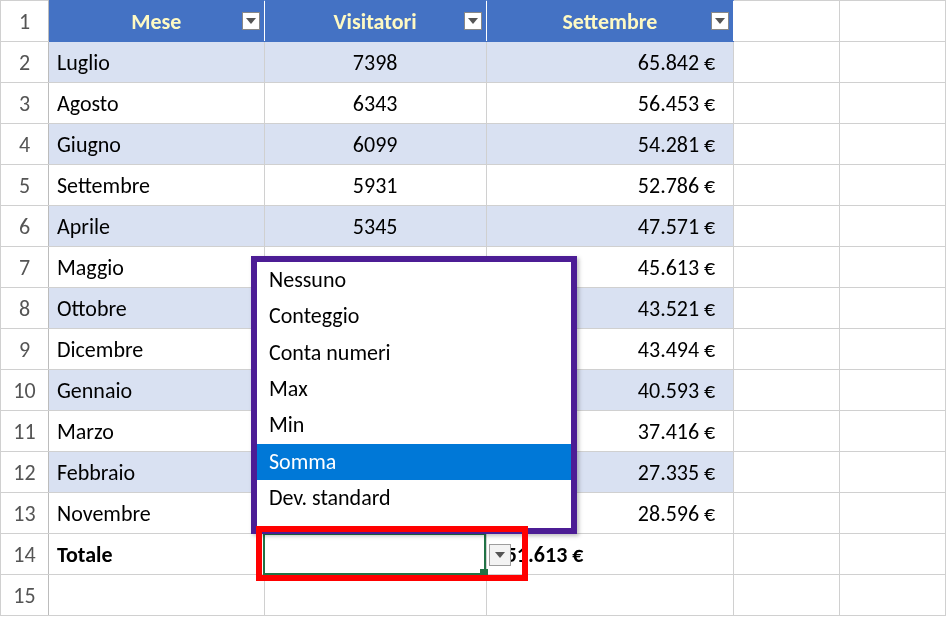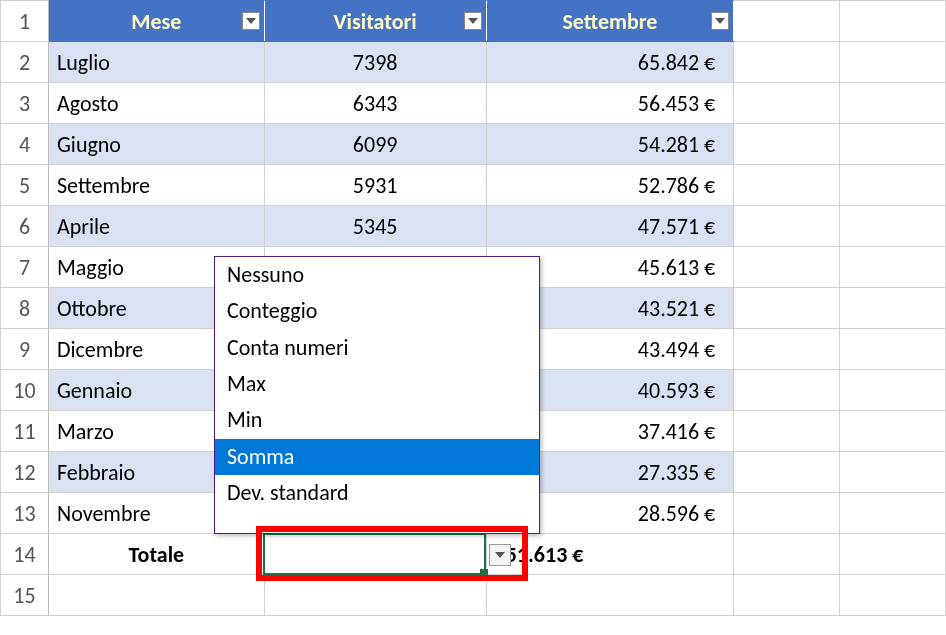--- a/index.html
+++ b/index.html
@@ -63,21 +63,21 @@
     display: flex;
     align-items: center;
     justify-content: center;
   }
   .filter-btn svg { display: block; }
   td.mese { }
   td.vis { text-align: center; margin-left: 26px; }
   td.fat { text-align: right; padding-right: 18px; }
   tr.band td.datacell { background: #D9E1F2; }
   tr.total td.datacell { font-weight: bold; }
-  tr.total td.mese { text-align: center; margin-top: 19px; }
+  tr.total td.mese { text-align: left; margin-top: 19px; }
   tr.total td.fat { text-align: left; }
 
   
   .selcell {
     position: absolute;
     border: 2px solid #217346;
     pointer-events: none;
     z-index: 5;
   }
   .selcell .handle {
@@ -104,25 +104,26 @@
   .redbox {
     position: absolute;
     border: 6px solid #ff0000;
     pointer-events: none;
     z-index: 30;
   }
   
   .menu {
     position: absolute;
     background: #fff;
-    border: 1px solid #4c1d95;
+    border: 6px solid #4c1d95;
     box-shadow: 2px 2px 4px rgba(0,0,0,0.25);
     font-size: 22px;
     z-index: 20;
     overflow: hidden;
+    margin-left: 37px;
   }
   .menu-item {
     padding: 3px 12px 3px 12px;
     cursor: default;
     line-height: 1.38;
     white-space: nowrap;
   }
   .menu-item.selected {
     background: #0078D7;
     color: #fff;

